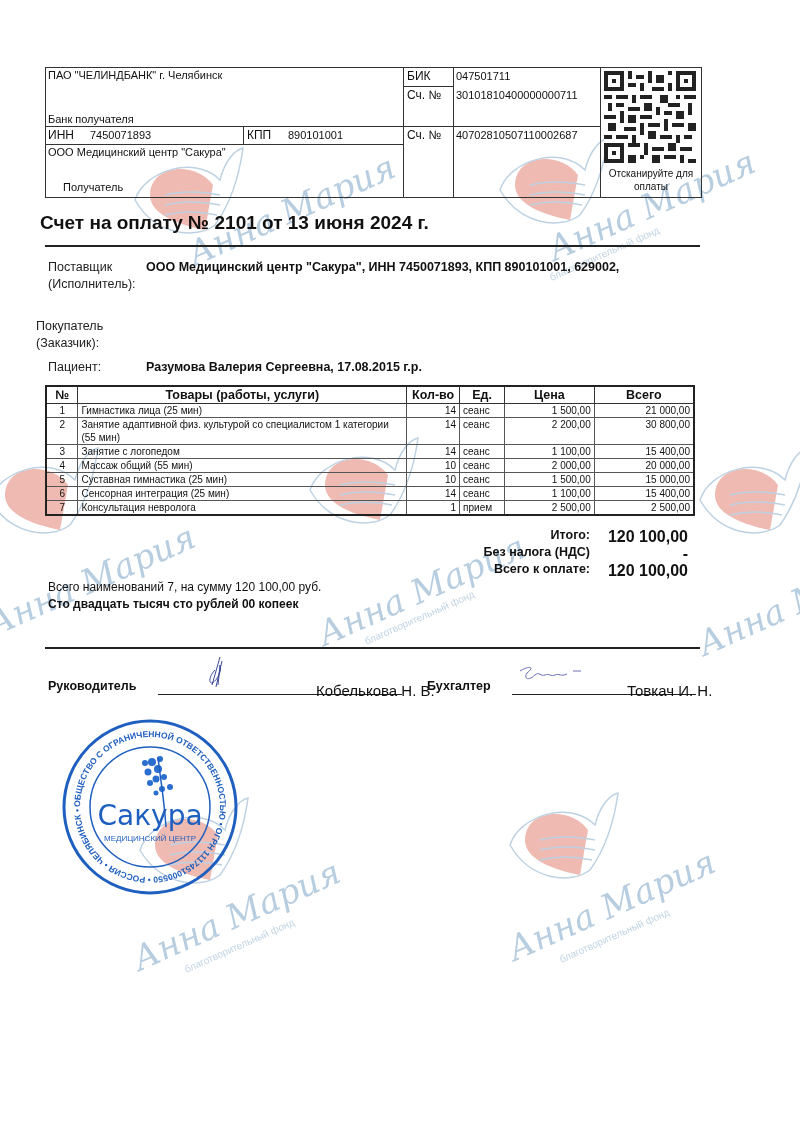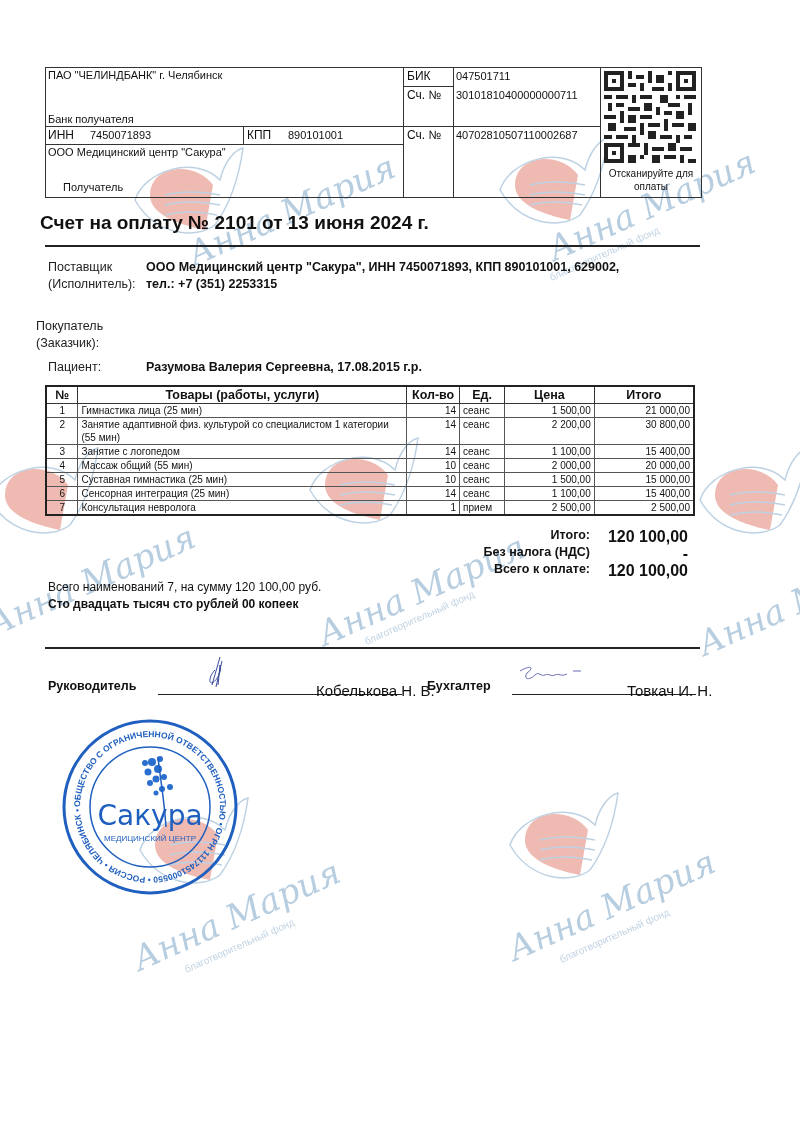--- a/index.html
+++ b/index.html
@@ -211,21 +211,20 @@
 
 <div class="abs title">Счет на оплату № 2101 от 13 июня 2024 г.</div>
 <div class="abs sep" style="top:245px;"></div>
 
 <div class="abs lbl" style="left:48px;top:259px;">
   <div>Поставщик</div>
   <div>(Исполнитель):</div>
 </div>
 <div class="abs val" style="left:146px;top:259px;">
   <div>ООО Медицинский центр "Сакура", ИНН 7450071893, КПП 890101001, 629002,</div>
-  <div>тел.: +7 (351) 2253315</div>
 </div>
 
 <div class="abs lbl" style="left:36px;top:318px;">
   <div>Покупатель</div>
   <div>(Заказчик):</div>
 </div>
 <div class="abs val" style="left:146px;top:318px;"></div>
 
 <div class="abs lbl" style="left:48px;top:359px;">Пациент:</div>
 <div class="abs val" style="left:146px;top:359px;">Разумова Валерия Сергеевна, 17.08.2015 г.р.</div>
@@ -239,21 +238,21 @@
       <col style="width:90px">
       <col style="width:100px">
   </colgroup>
   <thead>
     <tr>
       <th>№</th>
       <th>Товары (работы, услуги)</th>
       <th>Кол-во</th>
       <th>Ед.</th>
       <th>Цена</th>
-      <th>Итого</th>
+      <th>Всего</th>
     </tr>
   </thead>
   <tbody>
     <tr>
       <td class="num">1</td>
       <td>Гимнастика лица (25 мин)</td>
       <td class="r">14</td>
       <td>сеанс</td>
       <td class="r">1 500,00</td>
       <td class="r">21 000,00</td>

